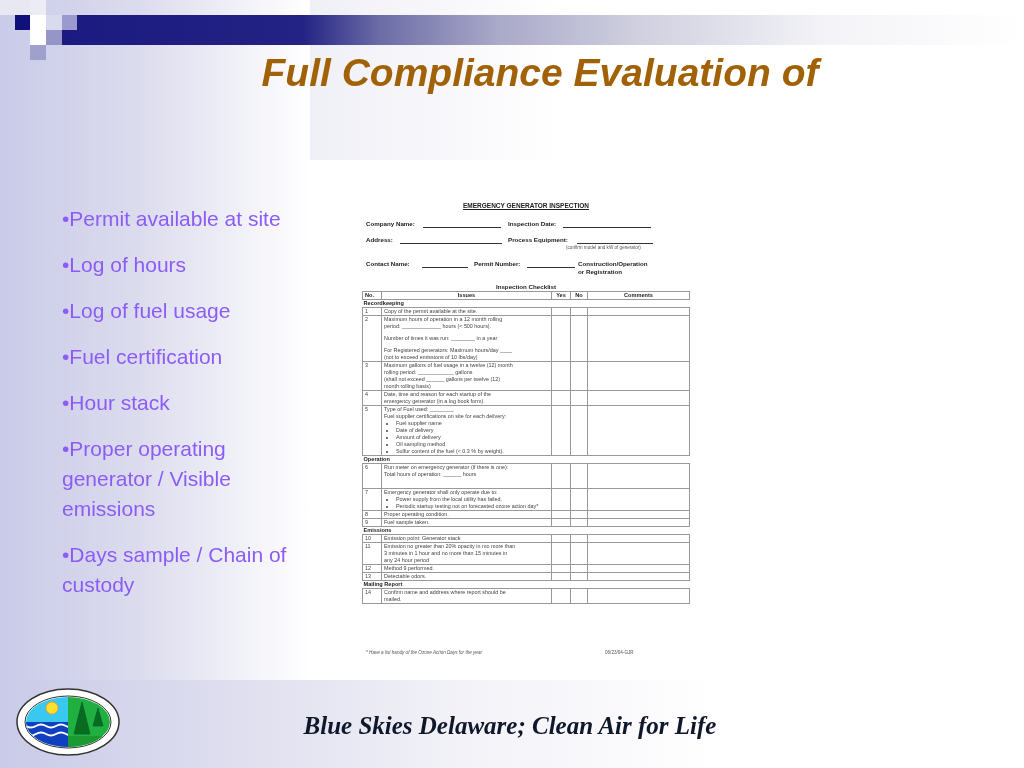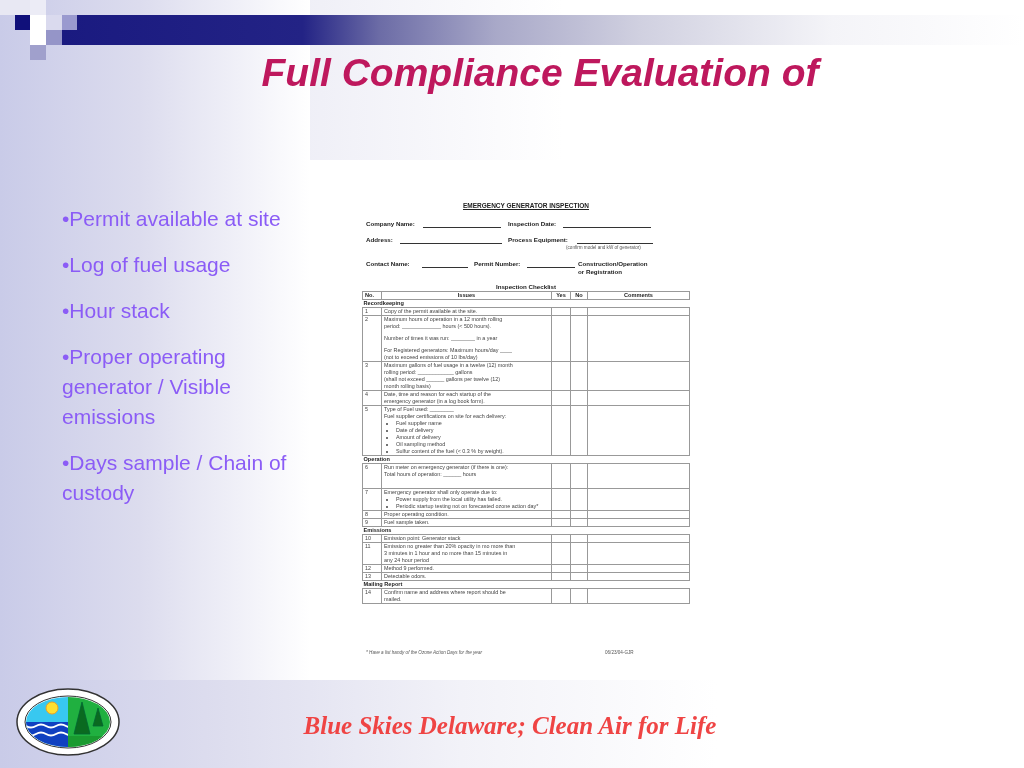--- a/index.html
+++ b/index.html
@@ -31,21 +31,21 @@
   .sq3 { left:46px; top:15px; width:16px; height:15px; background:#dadaee; }
   .sq4 { left:62px; top:15px; width:15px; height:15px; background:#9a9acf; }
   .sq5 { left:46px; top:30px; width:16px; height:15px; background:#9595c8; }
   .sq6 { left:30px; top:45px; width:16px; height:15px; background:#a0a0cc; }
   .sq7 { left:30px; top:0; width:16px; height:60px; background:#ececf6; }
   .sq8 { left:30px; top:15px; width:16px; height:30px; background:#ffffff; }
 
   .title {
     position:absolute; left:190px; top:50px; width:700px;
     text-align:center; font-weight:bold; font-style:italic;
-    font-size:39px; line-height:46px; color:#be185d;
+    font-size:39px; line-height:46px; color:#a16207;
   }
   .bullets {
     position:absolute; left:62px; top:204px; width:245px;
     font-size:21px; line-height:30px; color:#8b5cf6;
   }
   .bullets .b { margin-bottom:16px; }
 
   
   .doc {
     position:absolute; left:360px; top:198px; width:332px; height:462px;
@@ -69,21 +69,21 @@
   table.chk td.sec { font-weight:bold; color:#222; border:none; padding-left:1px; font-size:5.6px; }
   table.chk ul { margin:0; padding-left:12px; }
   table.chk li { list-style:disc; }
   .doc .foot { position:absolute; top:452px; font-size:4.6px; font-style:italic; color:#555; white-space:nowrap; }
 
   
   .logo { position:absolute; left:16px; top:688px; width:104px; height:68px; }
   .tagline {
     position:absolute; left:230px; top:712px; width:560px; text-align:center;
     font-family:"Liberation Serif", serif; font-weight:bold; font-style:italic;
-    font-size:25px; color:#ef4444;
+    font-size:25px; color:#0f172a;
   }
 </style>
 </head>
 <body>
 
 <div class="bg-top"></div>
 <div class="bg-left"></div>
 <div class="bg-bottom"></div>
 
 <div>
@@ -97,21 +97,23 @@
   <div class="sq sq5"></div>
   <div class="sq sq6"></div>
 </div>
 
 <div class="title">
   <div>Full Compliance Evaluation of</div>
 </div>
 
 <div class="bullets">
   <div class="b">•Permit available at site</div>
+  <div class="b">•Log of hours</div>
   <div class="b">•Log of fuel usage</div>
+  <div class="b">•Fuel certification</div>
   <div class="b">•Hour stack</div>
   <div class="b">•Proper operating generator / Visible emissions</div>
   <div class="b">•Days sample / Chain of custody</div>
 </div>
 
 <div class="doc">
   <div class="dtitle">EMERGENCY GENERATOR  INSPECTION</div>
 
   <span class="lbl" style="left:6px;top:22px">Company Name:</span>
   <div class="line" style="left:63px;top:29px;width:78px"></div>

